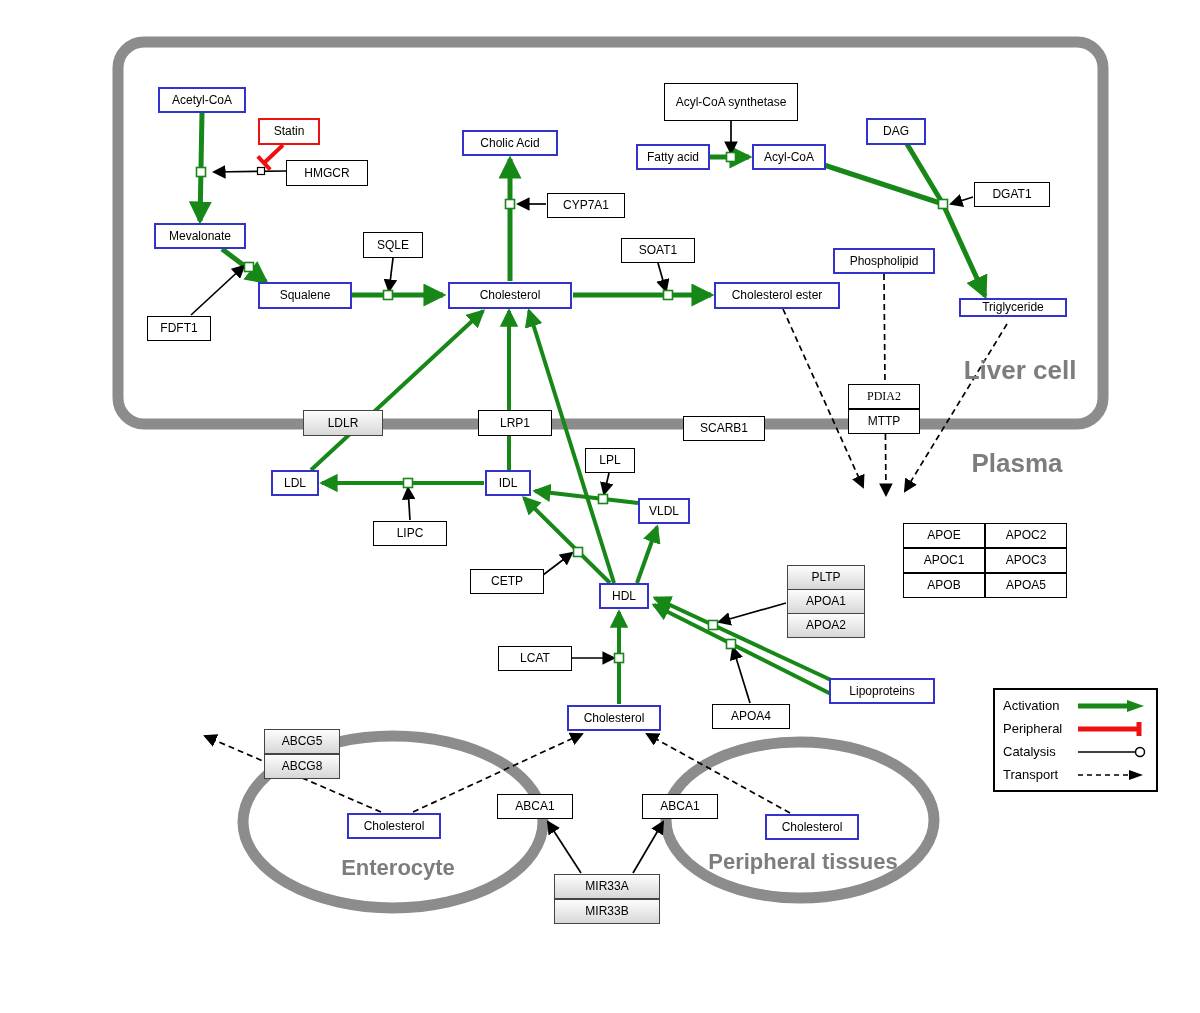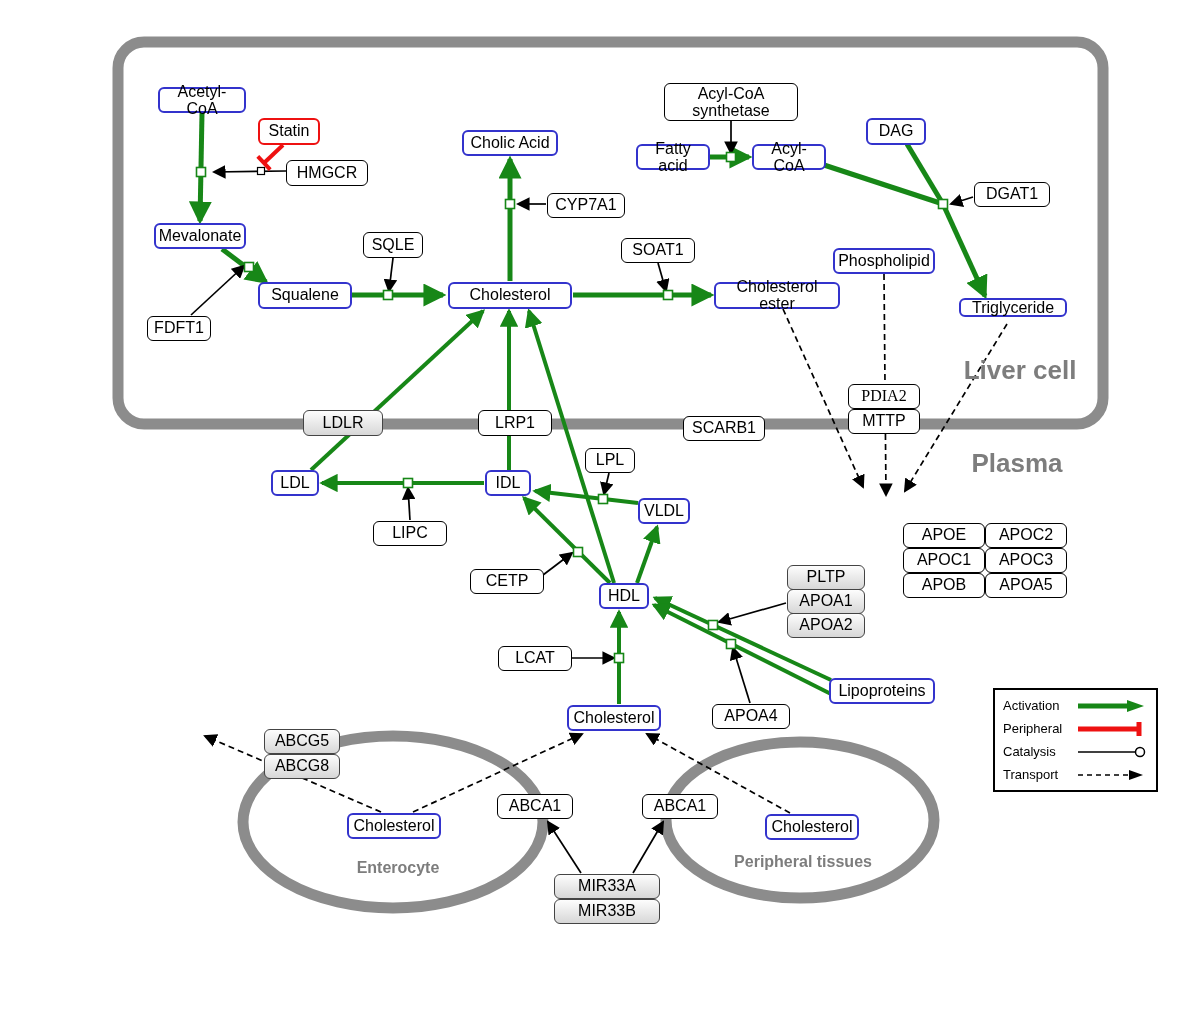--- a/index.html
+++ b/index.html
@@ -5,32 +5,32 @@
   html,body{margin:0;padding:0;background:#fff;}
   #canvas{
     position:relative;width:1200px;height:1013px;background:#ffffff;overflow:hidden;
     font-family:"Liberation Sans", sans-serif;color:#000;
   }
   #edge-layer{position:absolute;left:0;top:0;width:1200px;height:1013px;}
   #node-layer{position:absolute;left:0;top:0;width:1200px;height:1013px;}
   .node{
     position:absolute;display:flex;align-items:center;justify-content:center;
     text-align:center;background:#fff;box-sizing:border-box;
-    font-size:16px;line-height:1.08;padding:0 2px;cursor:pointer;border-radius:6px;
+    font-size:12px;line-height:1.08;padding:0 2px;cursor:pointer;
   }
   .metabolite{border:2.5px solid #3333cc;}
   .drug{border:2.5px solid #ee1111;}
   .gene{border:1.5px solid #000;}
   .gradient{border:1.5px solid #444;background:linear-gradient(#fdfdfd,#d7d7d7);}
   .comp-label{
     position:absolute;transform:translate(-50%,-50%);
     font-weight:bold;color:#7d7d7d;white-space:nowrap;
   }
   .comp-label.big{font-size:26px;}
-  .comp-label.small{font-size:16px;}
+  .comp-label.small{font-size:22px;}
   .legend{
     position:absolute;left:993px;top:688px;width:165px;height:104px;
     border:2px solid #000;background:#fff;box-sizing:border-box;
     display:flex;flex-direction:column;justify-content:space-around;
     padding:4px 8px;
   }
   .legend-row{display:flex;align-items:center;justify-content:space-between;}
   .legend-row span{font-size:13px;}
 </style>
 </head>

